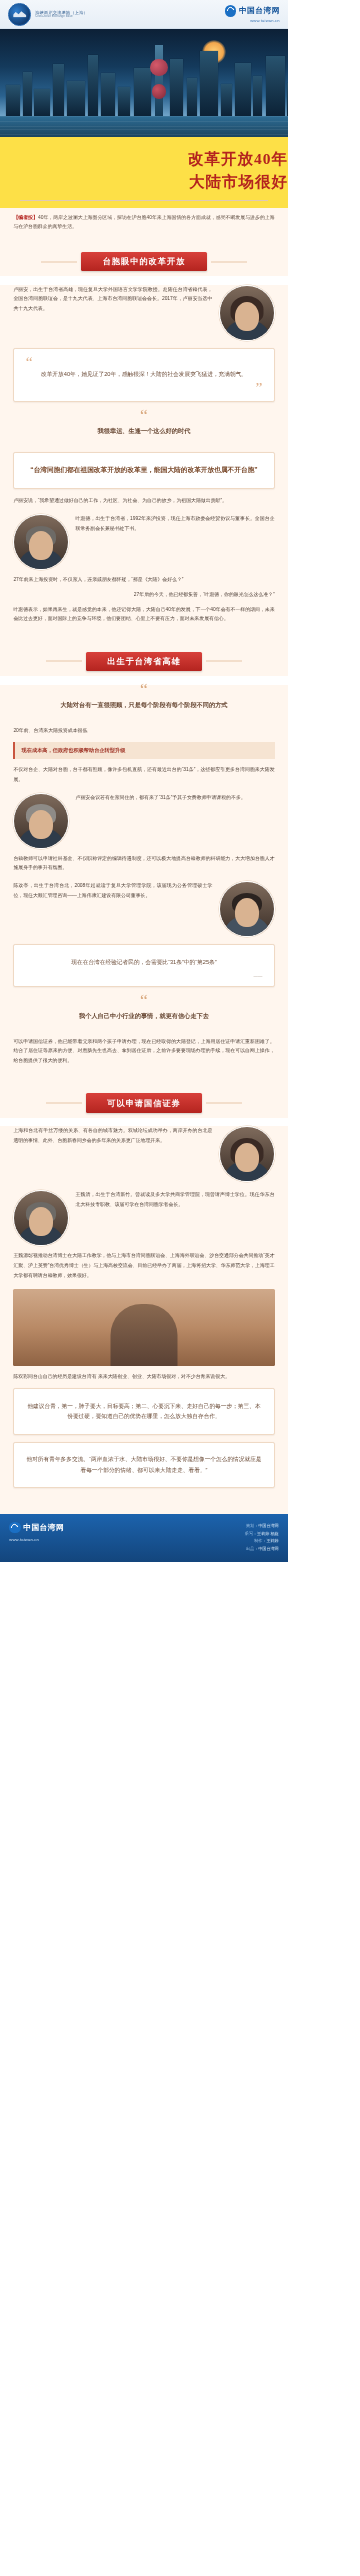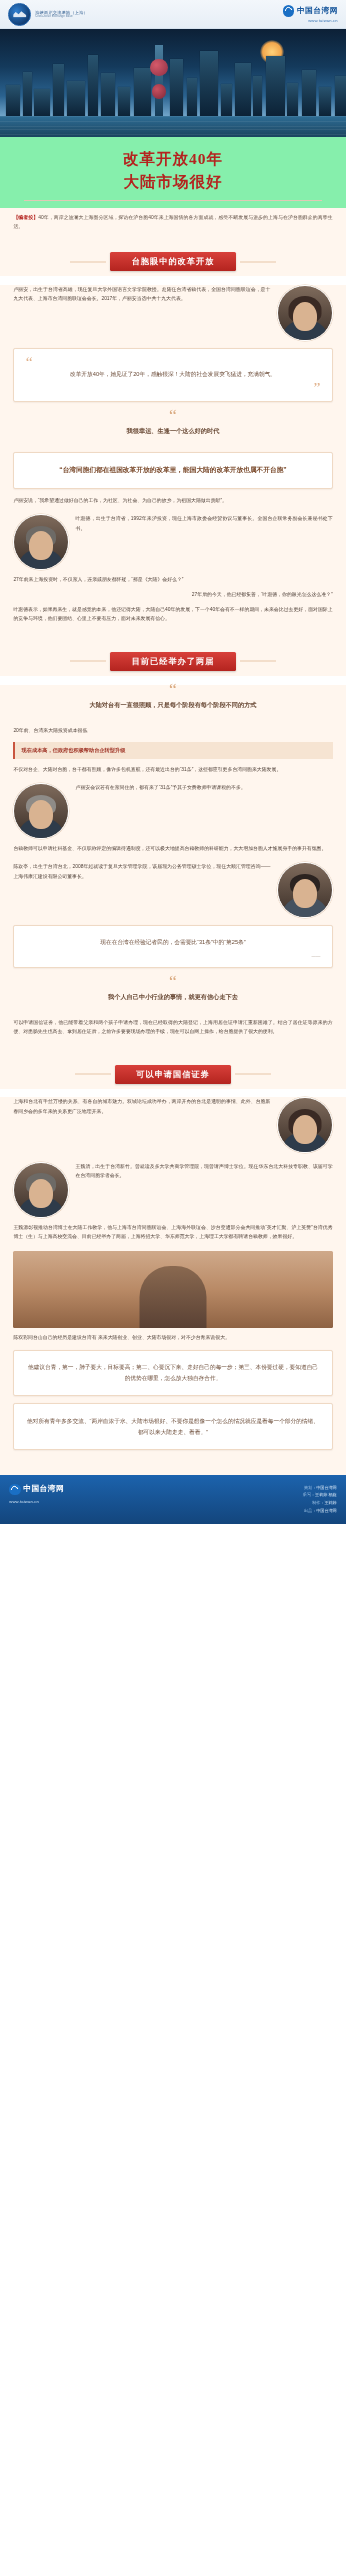--- a/index.html
+++ b/index.html
@@ -1,21 +1,21 @@
 <!DOCTYPE html>
 <html lang="zh" style="font-size:8.2px"><head>
 <meta charset="utf-8">
 <style>
   * { box-sizing: border-box; margin: 0; padding: 0; }
   html, body {
     width: 361px;
     font-family: "Liberation Sans", "DejaVu Sans", sans-serif;
     background: #ffffff;
   }
-  .page { width: 346px; position: relative; overflow: hidden; }
+  .page { width: 288px; position: relative; overflow: hidden; }
 
   
   .topbar {
     height: 29px;
     background: linear-gradient(to bottom, #f3f7fb, #e6eef6);
     display: flex; align-items: center; justify-content: space-between;
     padding: 3.1px 8.2px;
     border-bottom: 0.5px solid #d6e2ee;
   }
   .brandleft { display: flex; align-items: center; gap: 4.1px; }
@@ -84,23 +84,23 @@
     position: absolute; bottom: 0; left: 0; right: 0; height: 20.6px;
     background: linear-gradient(to bottom, #2e6d95, #1b445f);
   }
   .hero .water::after{
     content:""; position:absolute; inset:0;
     background: repeating-linear-gradient(to bottom, rgba(255,255,255,.07) 0 0.5px, rgba(255,255,255,0) 0.5px 2.6px);
   }
 
   
   .titlewrap {
-    background: #86efac;
+    background: #fde047;
     padding: 11.3px 0 7.2px;
-    text-align: center;
+    text-align: right;
   }
   .title-main {
     font-family: "Liberation Serif", "DejaVu Serif", serif;
     font-size: 15.5px; font-weight: bold; color: #b4241f; letter-spacing: 1px;
     line-height: 1.45;
   }
   .title-sub {
     font-family: "Liberation Serif", "DejaVu Serif", serif;
     font-size: 15.5px; font-weight: bold; color: #b4241f; letter-spacing: 1px;
     line-height: 1.45;
@@ -340,21 +340,21 @@
       </div>
       <div class="ptext">叶惠德，出生于台湾省，1992年来沪投资，现任上海市政委会经贸协议与董事长。全国台企联常务副会长兼秘书处下书。</div>
     </div>
 
     <div class="para">27年前来上海投资时，不仅家人，连亲戚朋友都怀疑，“那是《大陆》会好么？”</div>
     <div class="para" style="text-align:right">27年后的今天，他已经都集善，“叶惠德，你的眼光怎么这么准？”</div>
     <div class="para">叶惠德表示，如果再来生，就是感觉的本来，他还记得大陆，大陆自己40年的发展，下一个40年会有不一样的期间，未来会比过去更好，面对国际上的竞争与环境，他们要团结、心里上不要有压力，面对未来发展有信心。</div>
   </div>
 
   <div class="sect">
-    <span class="sect-bar">目前已经举办了两届</span>
+    <span class="sect-bar">出生于台湾省高雄</span>
   </div>
   <div class="body">
 
     <div class="quote-plain">
       <span class="qm">“</span>
       <div class="qtext">大陆对台有一直很照顾，只是每个阶段有每个阶段不同的方式</div>
     </div>
 
     <div class="para">20年前、台湾来大陆投资成本很低</div>
     <div class="hlline">现在成本高，但政府也积极帮助台企转型升级</div>

